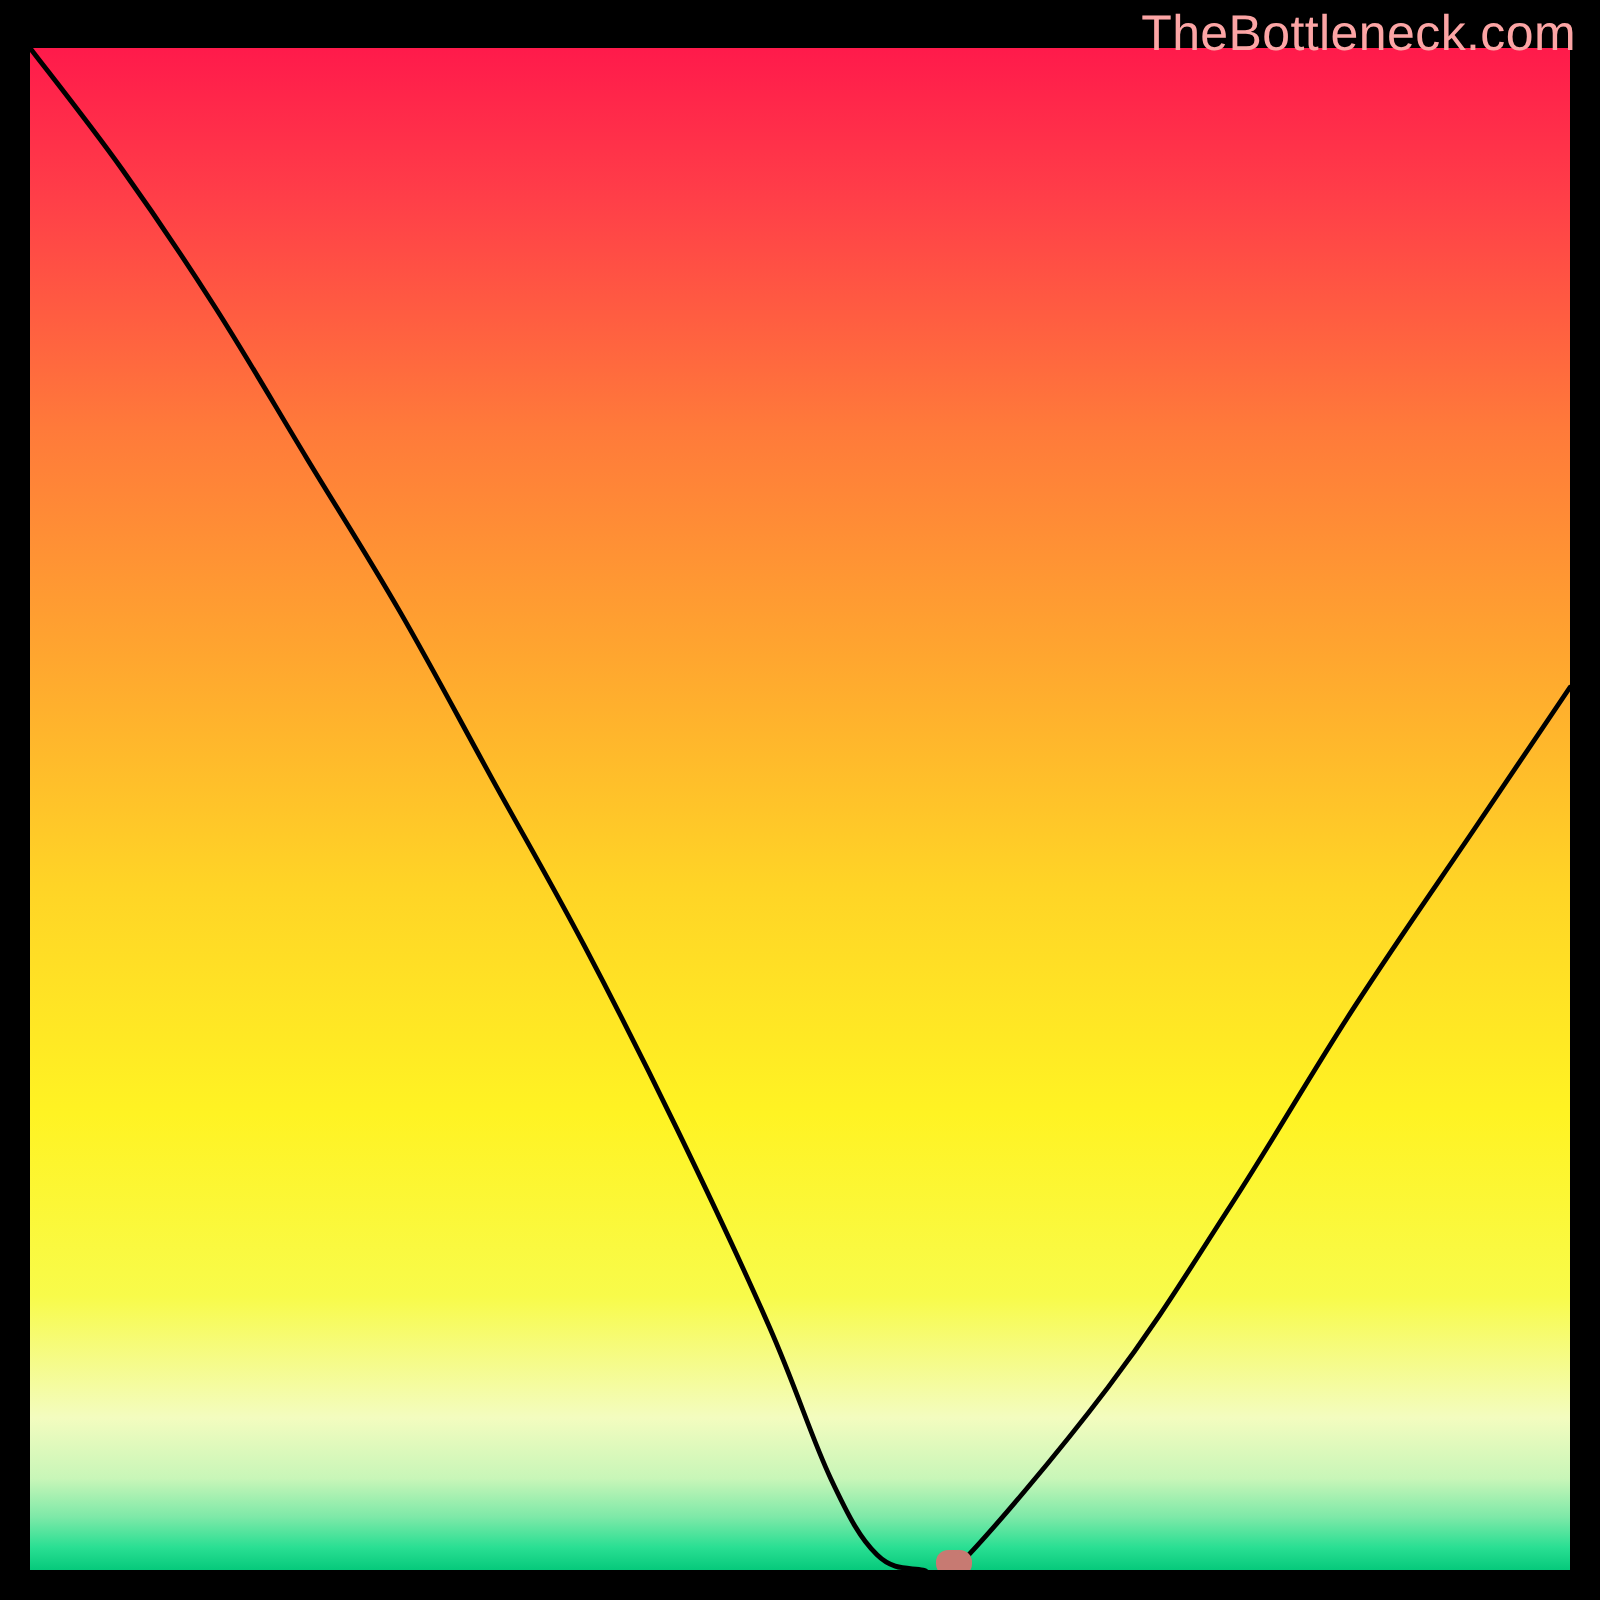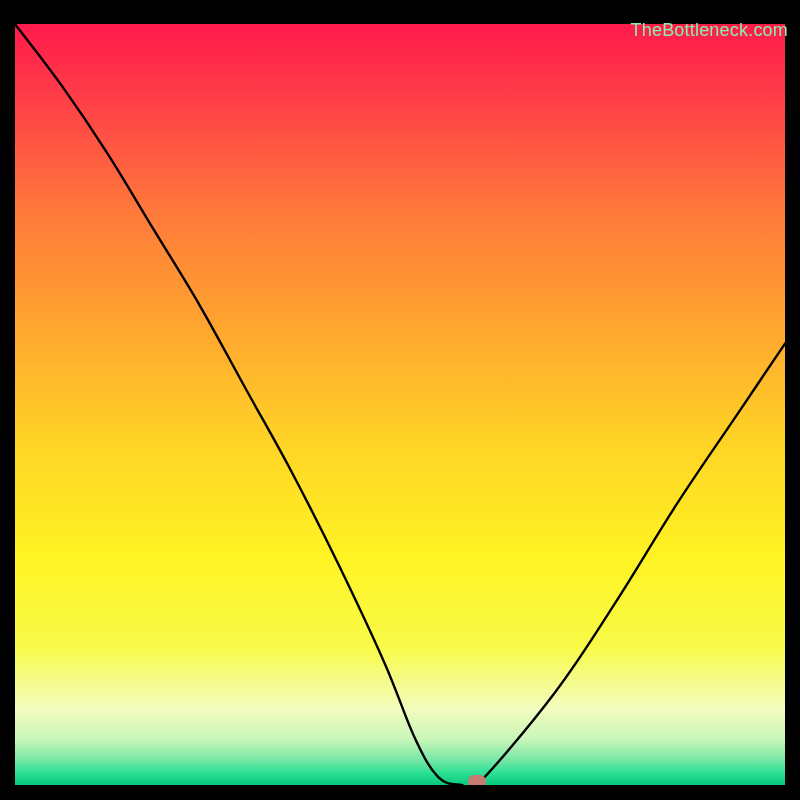--- a/index.html
+++ b/index.html
@@ -12,24 +12,24 @@
     font-family: Arial, Helvetica, sans-serif;
   }
   .frame {
     position: relative;
     width: 800px;
     height: 800px;
     background: #000;
   }
   .watermark {
     position: absolute;
-    top: 20px;
+    top: 3px;
     right: 12px;
-    color: #86efac;
-    font-size: 18px;
+    color: #fca5a5;
+    font-size: 25px;
     font-weight: 500;
     letter-spacing: 0.2px;
     z-index: 5;
   }
   .plot-area {
     position: absolute;
     left: 15px;
     top: 24px;
     width: 770px;
     height: 761px;

